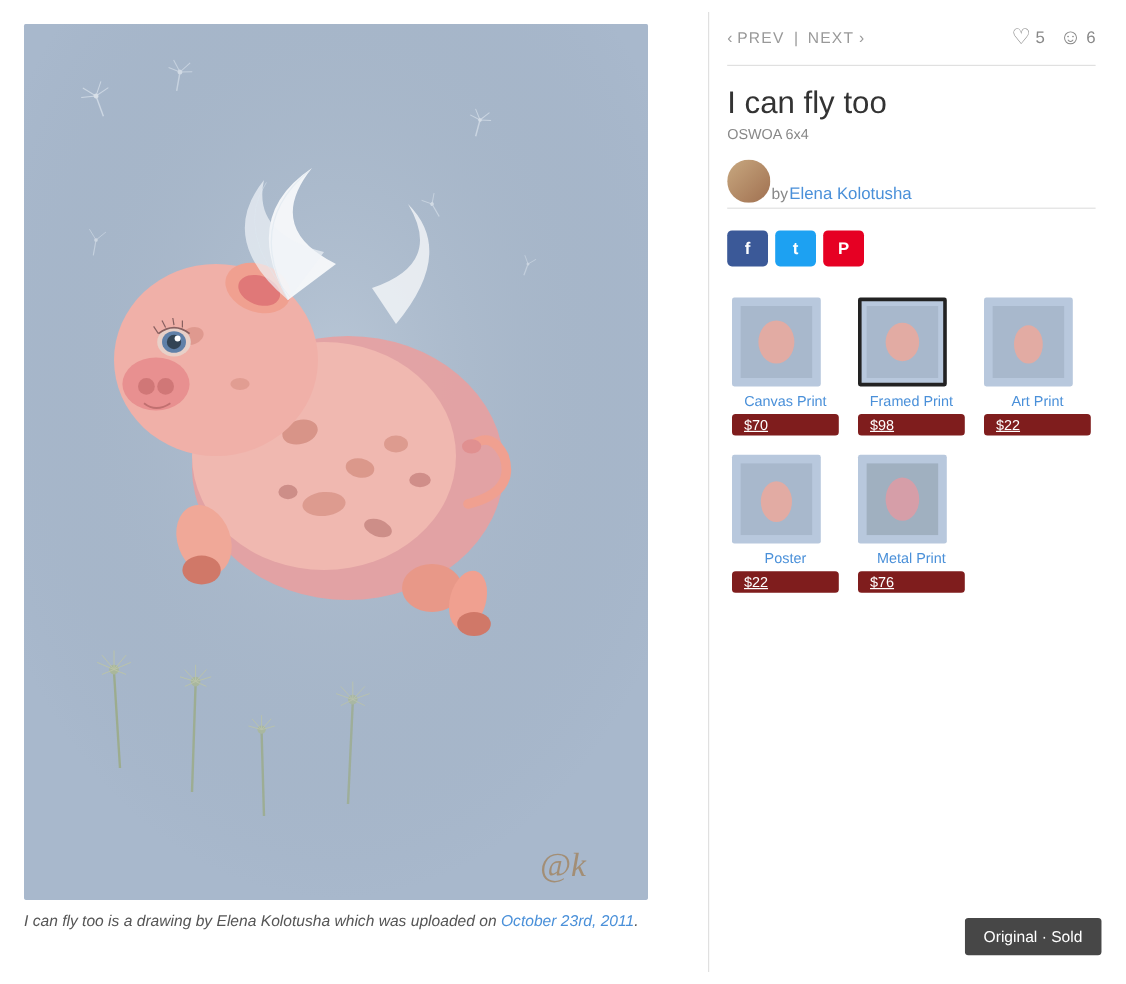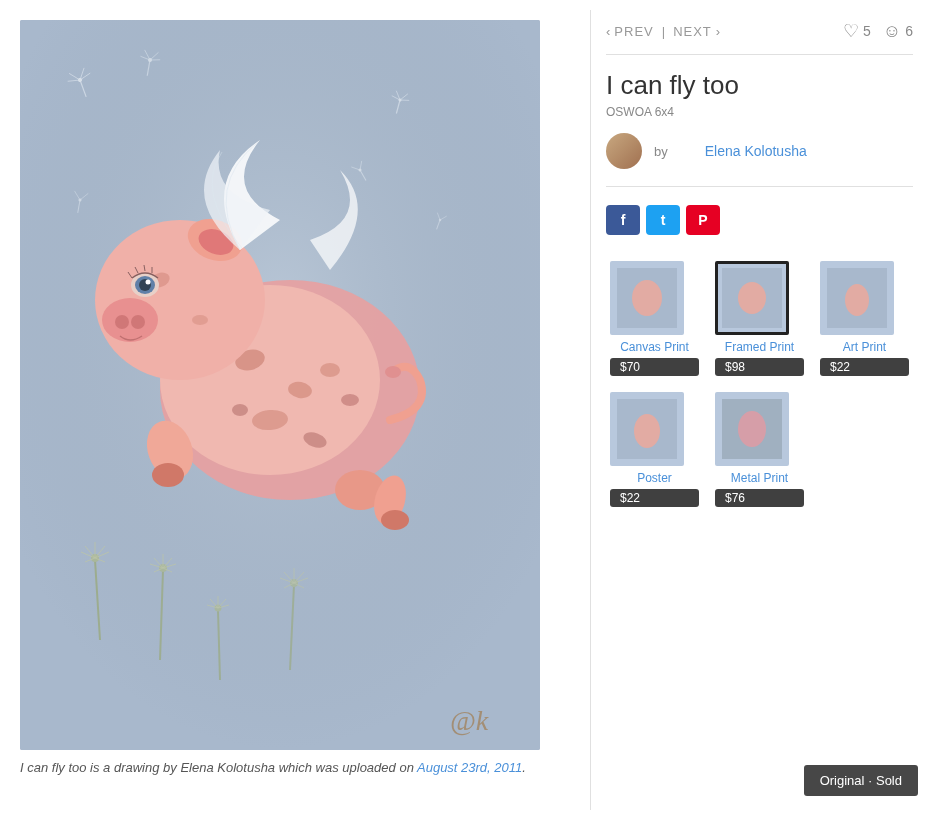--- a/index.html
+++ b/index.html
@@ -105,24 +105,24 @@
       color: #333;
       margin-bottom: 4px;
     }
     .subtitle {
       font-size: 12px;
       color: #888;
       margin-bottom: 14px;
     }
     .author-row {
       display: flex;
-      align-items: center;
-      gap: 12px;
+      align-items: flex-end;
+      gap: 1px;
       margin-bottom: 18px;
-      padding-bottom: 17px;
+      padding-bottom: 4px;
       border-bottom: 1px solid #e0e0e0;
     }
     .avatar {
       width: 36px;
       height: 36px;
       border-radius: 50%;
       background: #c8a880;
       overflow: hidden;
       flex-shrink: 0;
     }
@@ -132,21 +132,20 @@
       background: linear-gradient(135deg, #c8a880, #a07050);
     }
     .by-text {
       font-size: 13px;
       color: #888;
     }
     .author-name {
       font-size: 14px;
       color: #4a90d9;
       cursor: pointer;
-      margin-left: 25px;
     }
     
     .social-row {
       display: flex;
       gap: 6px;
       margin-bottom: 22px;
     }
     .social-btn {
       width: 34px;
       height: 30px;
@@ -194,25 +193,26 @@
     .product-thumb.framed .product-thumb-inner {
       border: 3px solid #333;
     }
     .product-label {
       font-size: 12px;
       color: #4a90d9;
       text-align: center;
       margin-bottom: 4px;
     }
     .price-badge {
-      background: #404040;
+      background: #7f1d1d;
       color: #fff;
       font-size: 12px;
       padding: 2px 10px;
       border-radius: 3px;
+      text-decoration: underline;
     }
     
     .original-sold {
       position: fixed;
       bottom: 24px;
       right: 20px;
       background: #333;
       color: #fff;
       padding: 8px 16px;
       font-size: 13px;
@@ -391,21 +391,21 @@
         </g>
         <g transform="translate(60,180) rotate(10)" opacity="0.55">
           <line x1="0" y1="0" x2="0" y2="13" stroke="#dde5ee" stroke-width="1"></line>
           <line x1="0" y1="0" x2="-7" y2="-8" stroke="#dde5ee" stroke-width="0.7"></line>
           <line x1="0" y1="0" x2="7" y2="-8" stroke="#dde5ee" stroke-width="0.7"></line>
           <circle cx="0" cy="0" r="1.5" fill="#eef2f6"></circle>
         </g>
       </svg>
     </div>
     <div class="artwork-caption">
-      <em>I can fly too</em><span> is a drawing by Elena Kolotusha which was uploaded on </span><a>August 23rd, 2011</a><span>.</span>
+      <em>I can fly too</em><span> is a drawing by Elena Kolotusha which was uploaded on </span><a>October 23rd, 2011</a><span>.</span>
     </div>
   </div>
 
   <div class="right-panel">
 
     <div class="nav-bar">
       <div class="nav-arrows">
         <span>‹</span>
         <span class="nav-btn">PREV</span>
         <span class="nav-separator">|</span>

